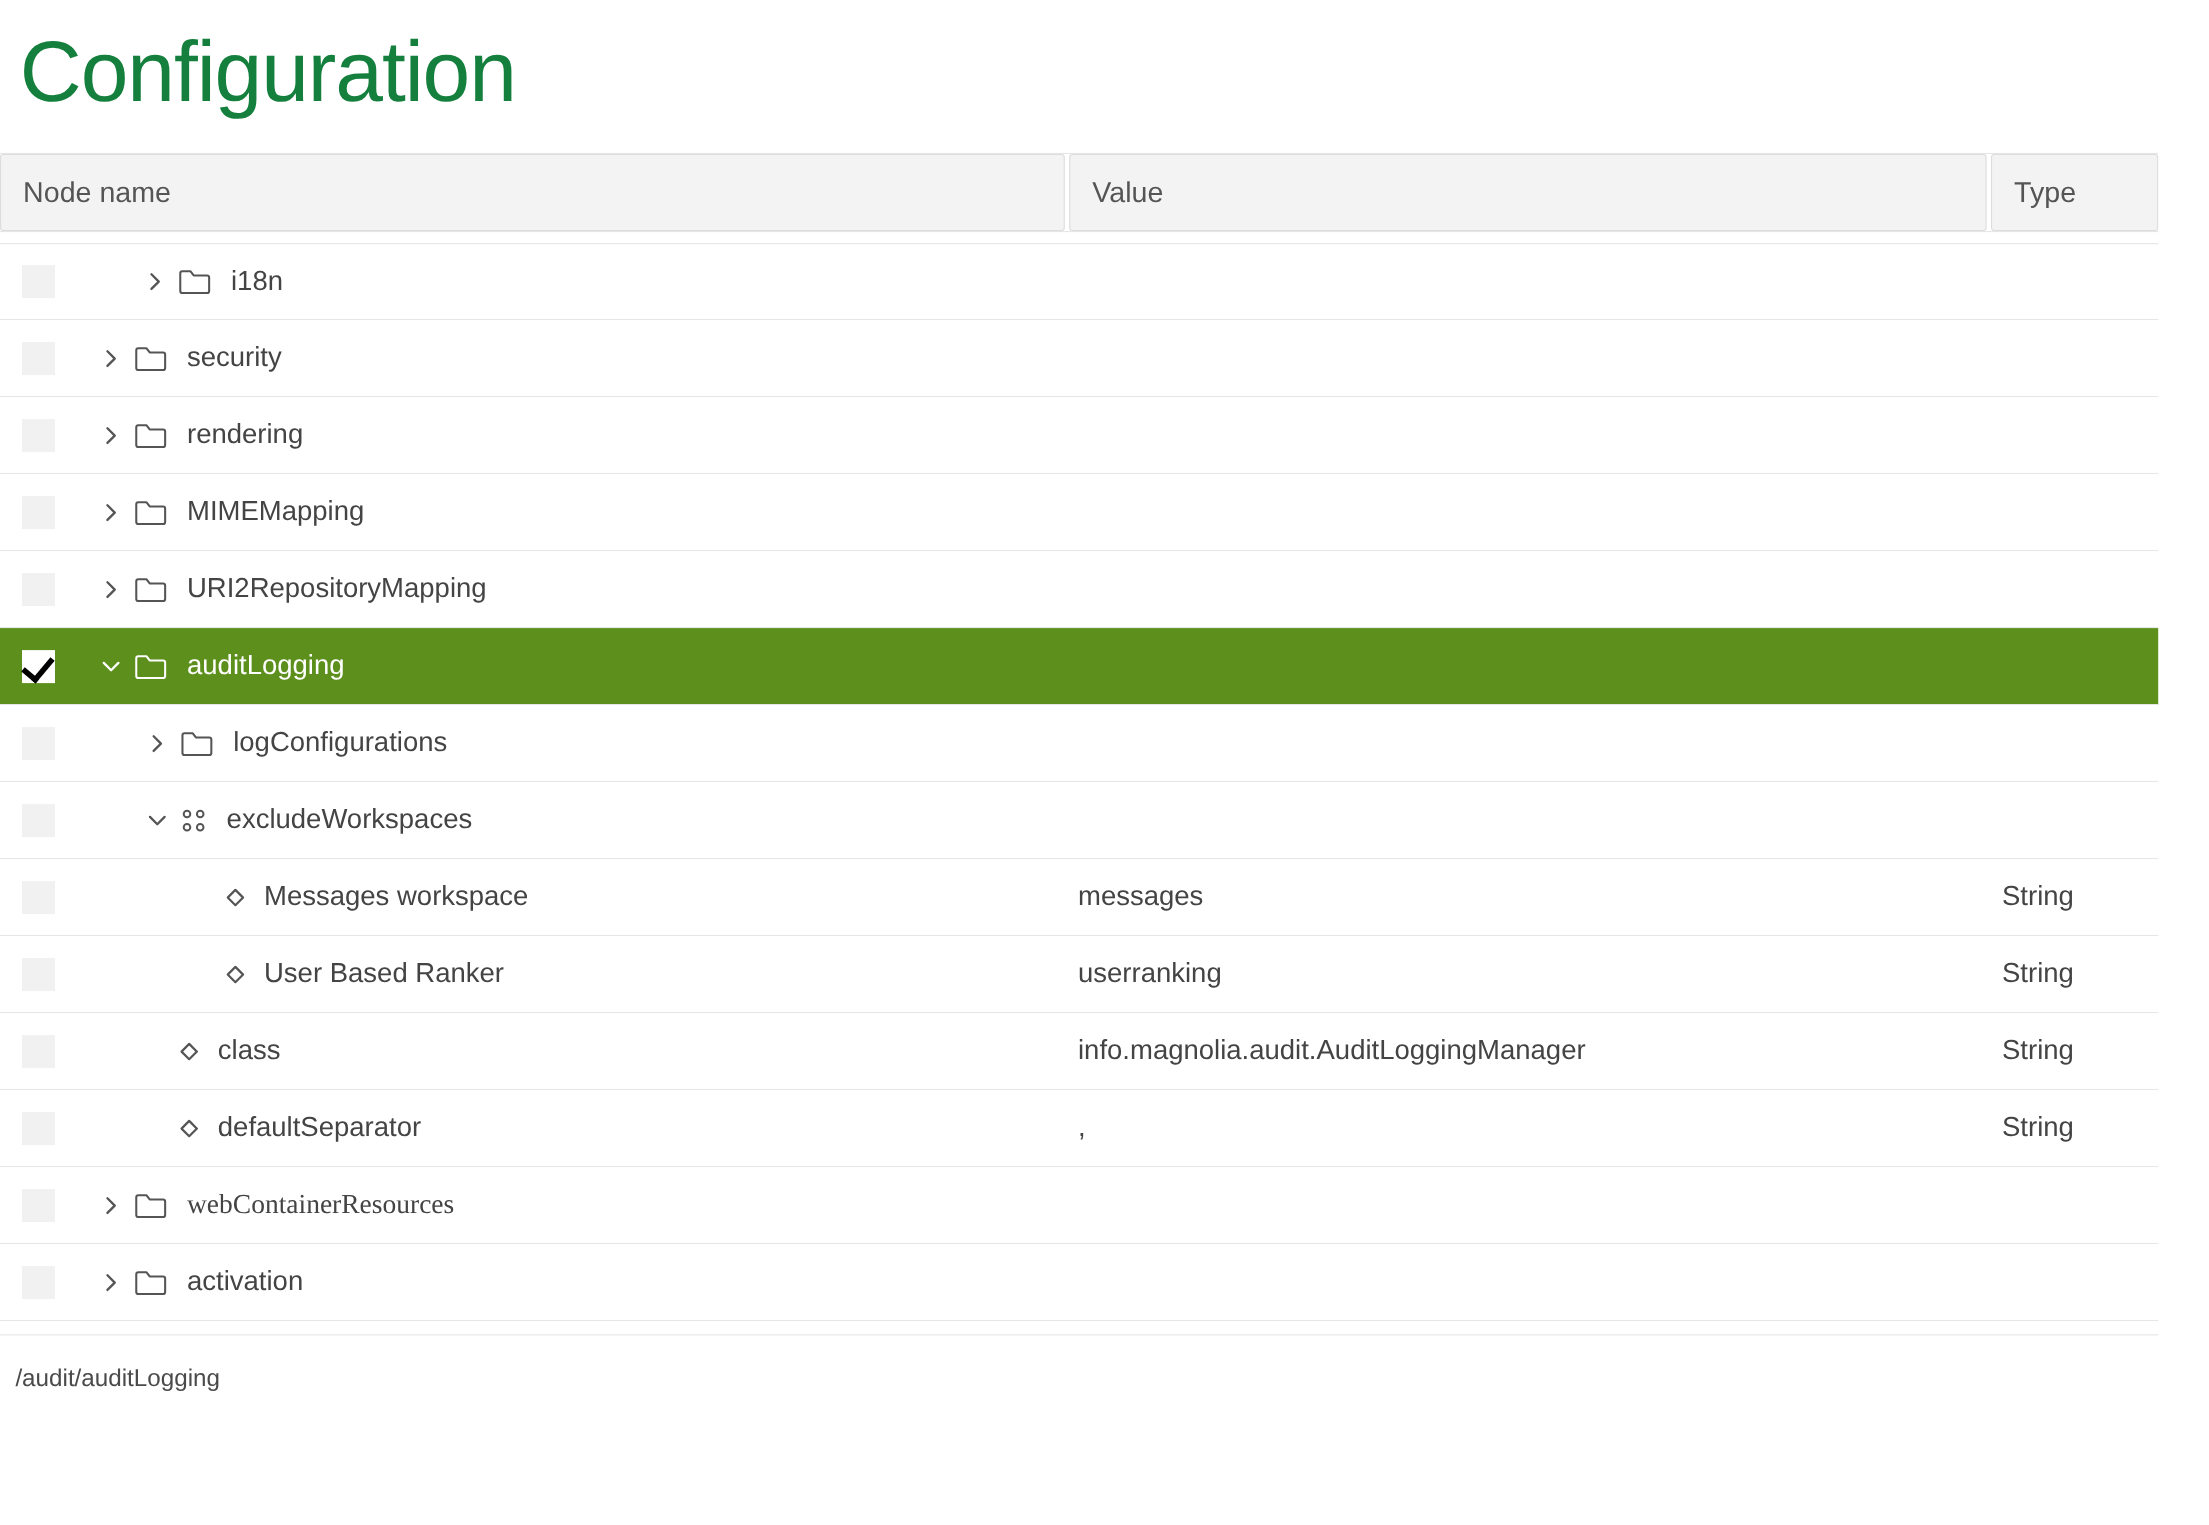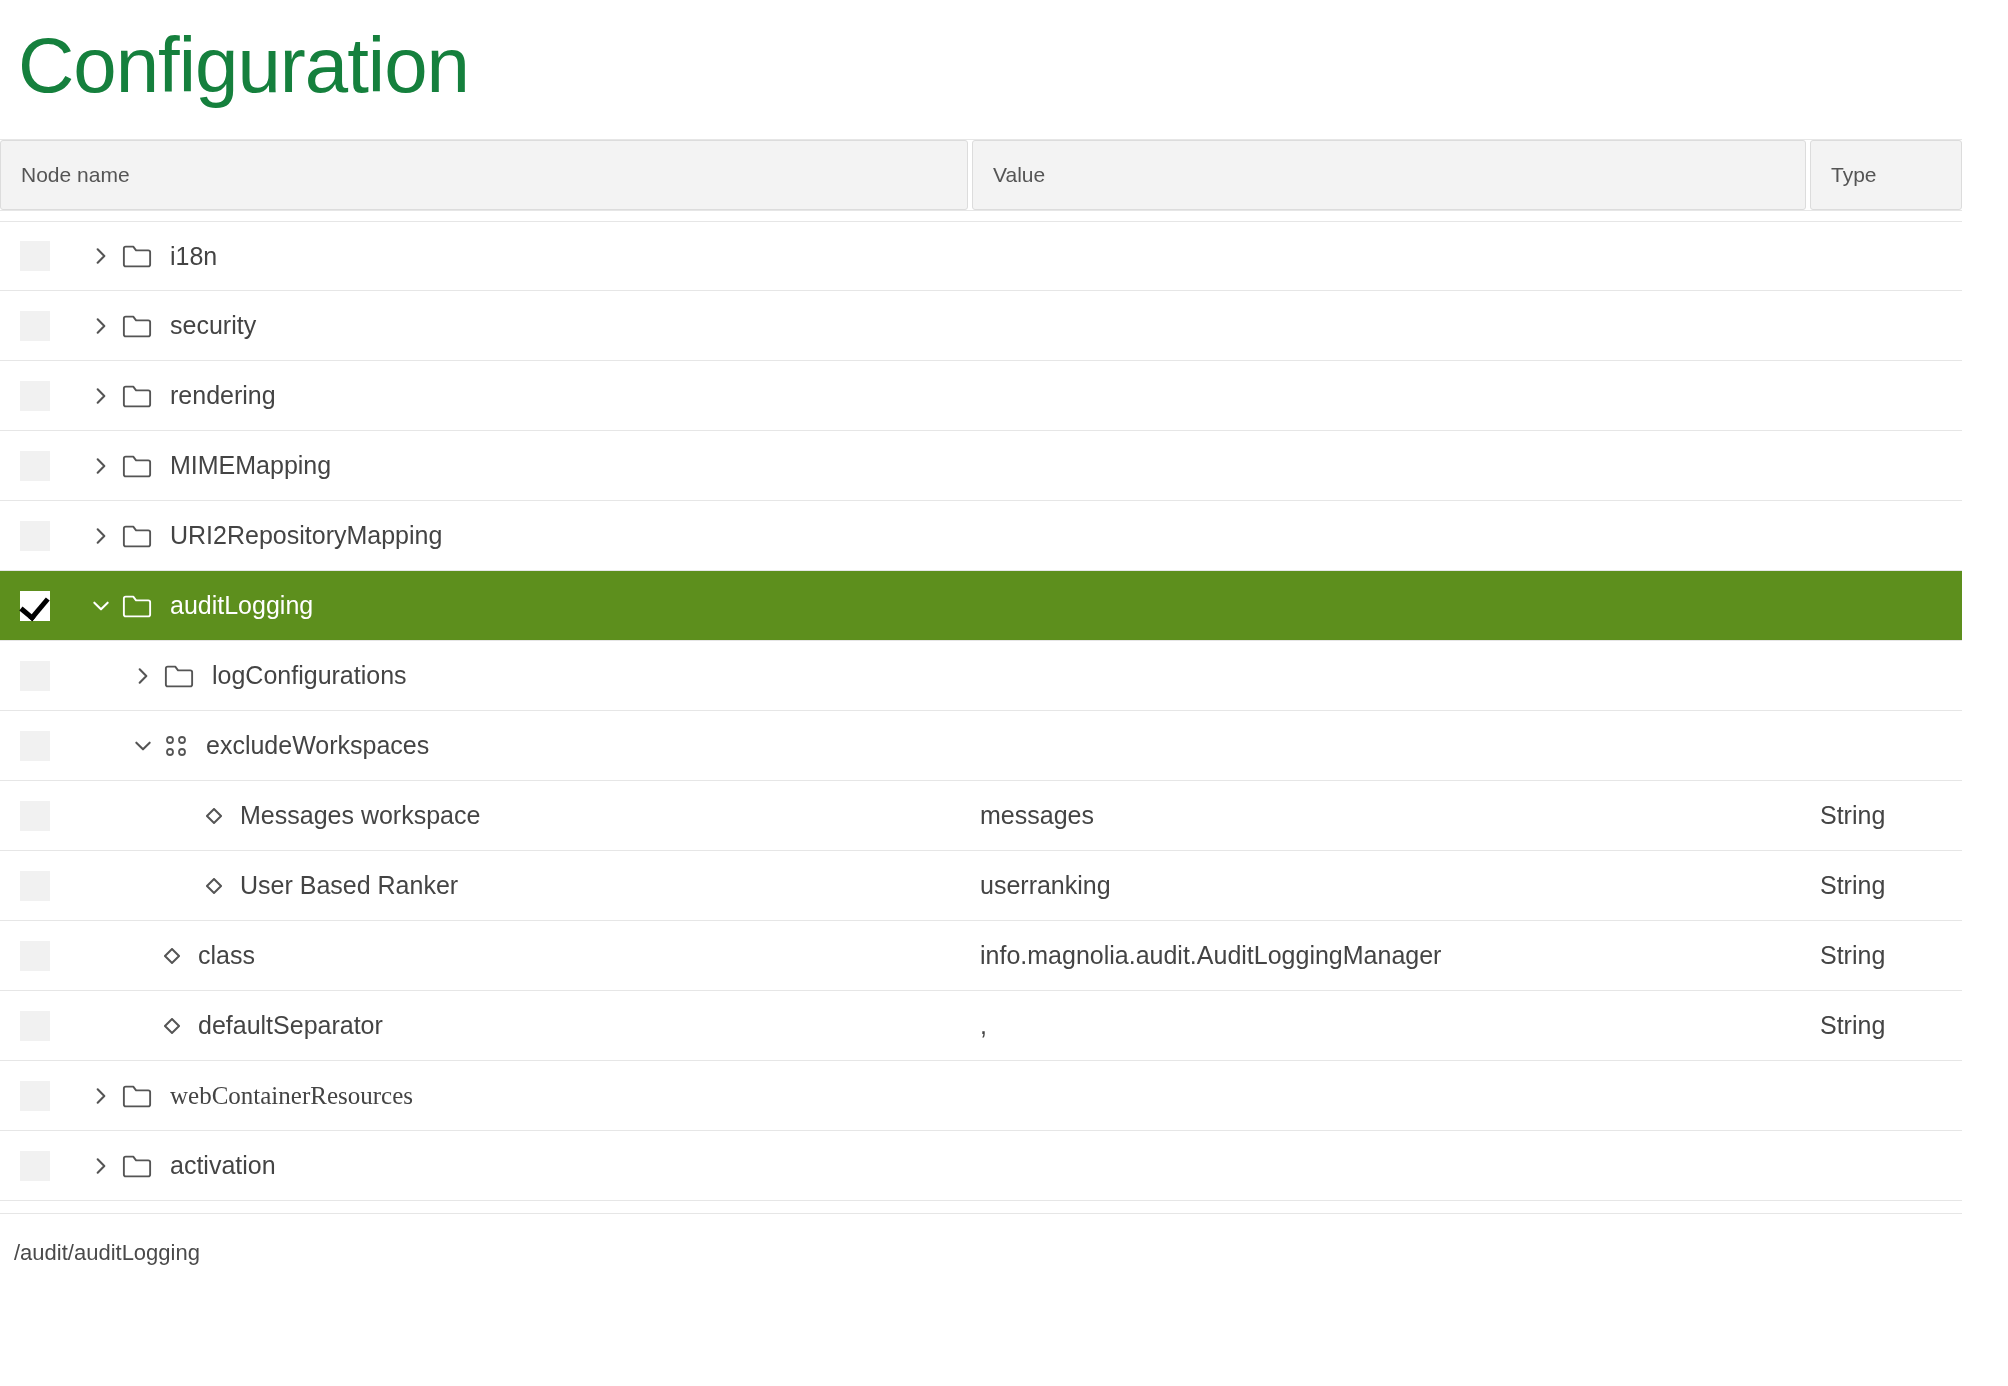--- a/index.html
+++ b/index.html
@@ -21,21 +21,21 @@
     letter-spacing: -1px;
   }
 
   .wrapper { width: 1962px; }
 
   
   .hdr {
     display: flex;
     height: 72px;
     line-height: 72px;
-    font-size: 21px;
+    font-size: 26px;
     color: #555;
     border-top: 1px solid #e6e6e6;
     border-bottom: 1px solid #e6e6e6;
   }
   .hdr-cell {
     background: #f3f3f3;
     border: 1px solid #dcdcdc;
     border-radius: 3px;
     padding: 0 20px;
     display: flex;
@@ -48,21 +48,21 @@
   
   .row {
     display: flex;
     align-items: center;
     height: 70px;
     border-bottom: 1px solid #e6e6e6;
     font-size: 25px;
     color: #444;
     background: #fff;
   }
-  .row.first { border-top: 1px solid #e6e6e6; margin-top: 10px; }
+  .row.first { border-top: 1px solid #e6e6e6; margin-top: 10px; gap: 40px; }
   .row.sel {
     background: #5d8f1d;
     color: #fff;
   }
   .row.sel .chk { background: #fff; position: relative; }
   .row.sel svg.chevron path,
   .row.sel svg.folder path { stroke: #fff; }
   .row.sel .chk::after {
     content: "";
     position: absolute;

